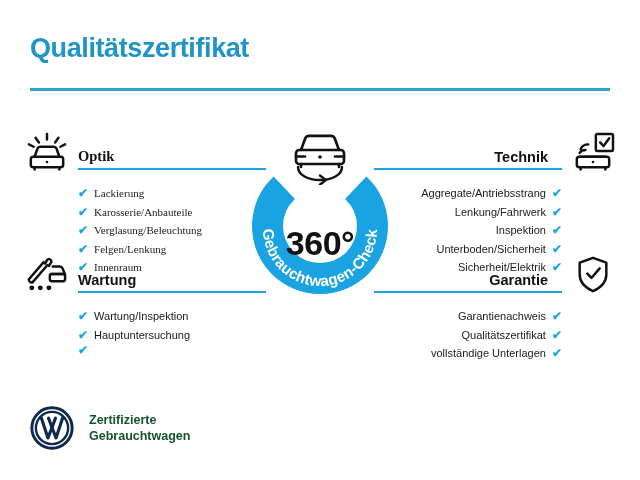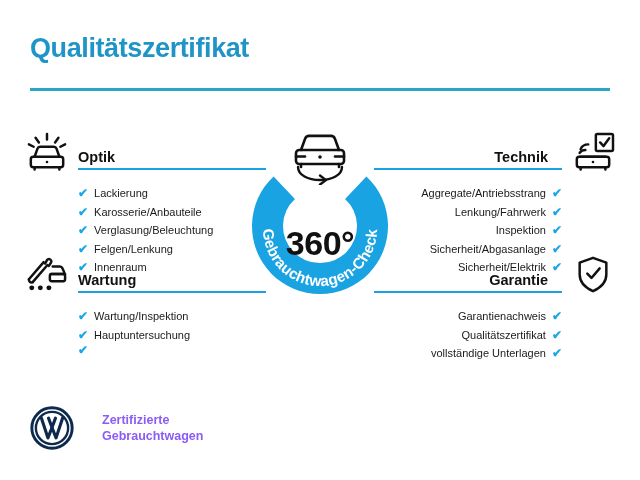--- a/index.html
+++ b/index.html
@@ -144,37 +144,37 @@
   
   #footer {
     position: absolute;
     left: 30px;
     bottom: 30px;
     display: flex;
     align-items: center;
   }
   #vw-logo { width: 44px; height: 44px; flex: none; }
   #footer-text {
-    margin-left: 28px;
+    margin-left: 15px;
     font-size: 12.5px;
     font-weight: bold;
     line-height: 16px;
-    color: #8b5cf6;
+    color: #14532d;
     white-space: pre-line;
   }
 </style>
 </head>
 <body>
 
 <div id="sheet">
 
   <div id="page-title">Qualitätszertifikat</div>
   <div id="title-rule"></div>
 
-  <div class="block left" id="block-optik" style="top:132px;">
+  <div class="block left" id="block-optik" style="top:132px;font-family:Liberation Serif, serif;">
     <div class="block-head">
       <div class="head-icon">
         <svg viewBox="0 0 48 42" width="46" height="40" fill="none" stroke="#111" stroke-width="2.6" stroke-linecap="round" stroke-linejoin="round">
           <path d="M24 2 v6"></path>
           <path d="M12 6 l3.5 5"></path>
           <path d="M36 6 l-3.5 5"></path>
           <path d="M5 13 l5 2.5"></path>
           <path d="M43 13 l-5 2.5"></path>
           <path d="M11 26 l3-8.5 a3 3 0 0 1 2.8-2 h14.4 a3 3 0 0 1 2.8 2 l3 8.5"></path>
           <rect x="7" y="26" width="34" height="11" rx="2.6"></rect>
@@ -236,21 +236,21 @@
       <li>
           <span class="tick">✔</span>
           <span>Lenkung/Fahrwerk</span>
         </li>
       <li>
           <span class="tick">✔</span>
           <span>Inspektion</span>
         </li>
       <li>
           <span class="tick">✔</span>
-          <span>Sicherheit/Abgasanlage</span>
+          <span>Unterboden/Sicherheit</span>
         </li>
       <li>
           <span class="tick">✔</span>
           <span>Sicherheit/Elektrik</span>
         </li>
     </ul>
   </div>
 
   <div class="block left" id="block-wartung" style="top:255px;">
     <div class="block-head">

